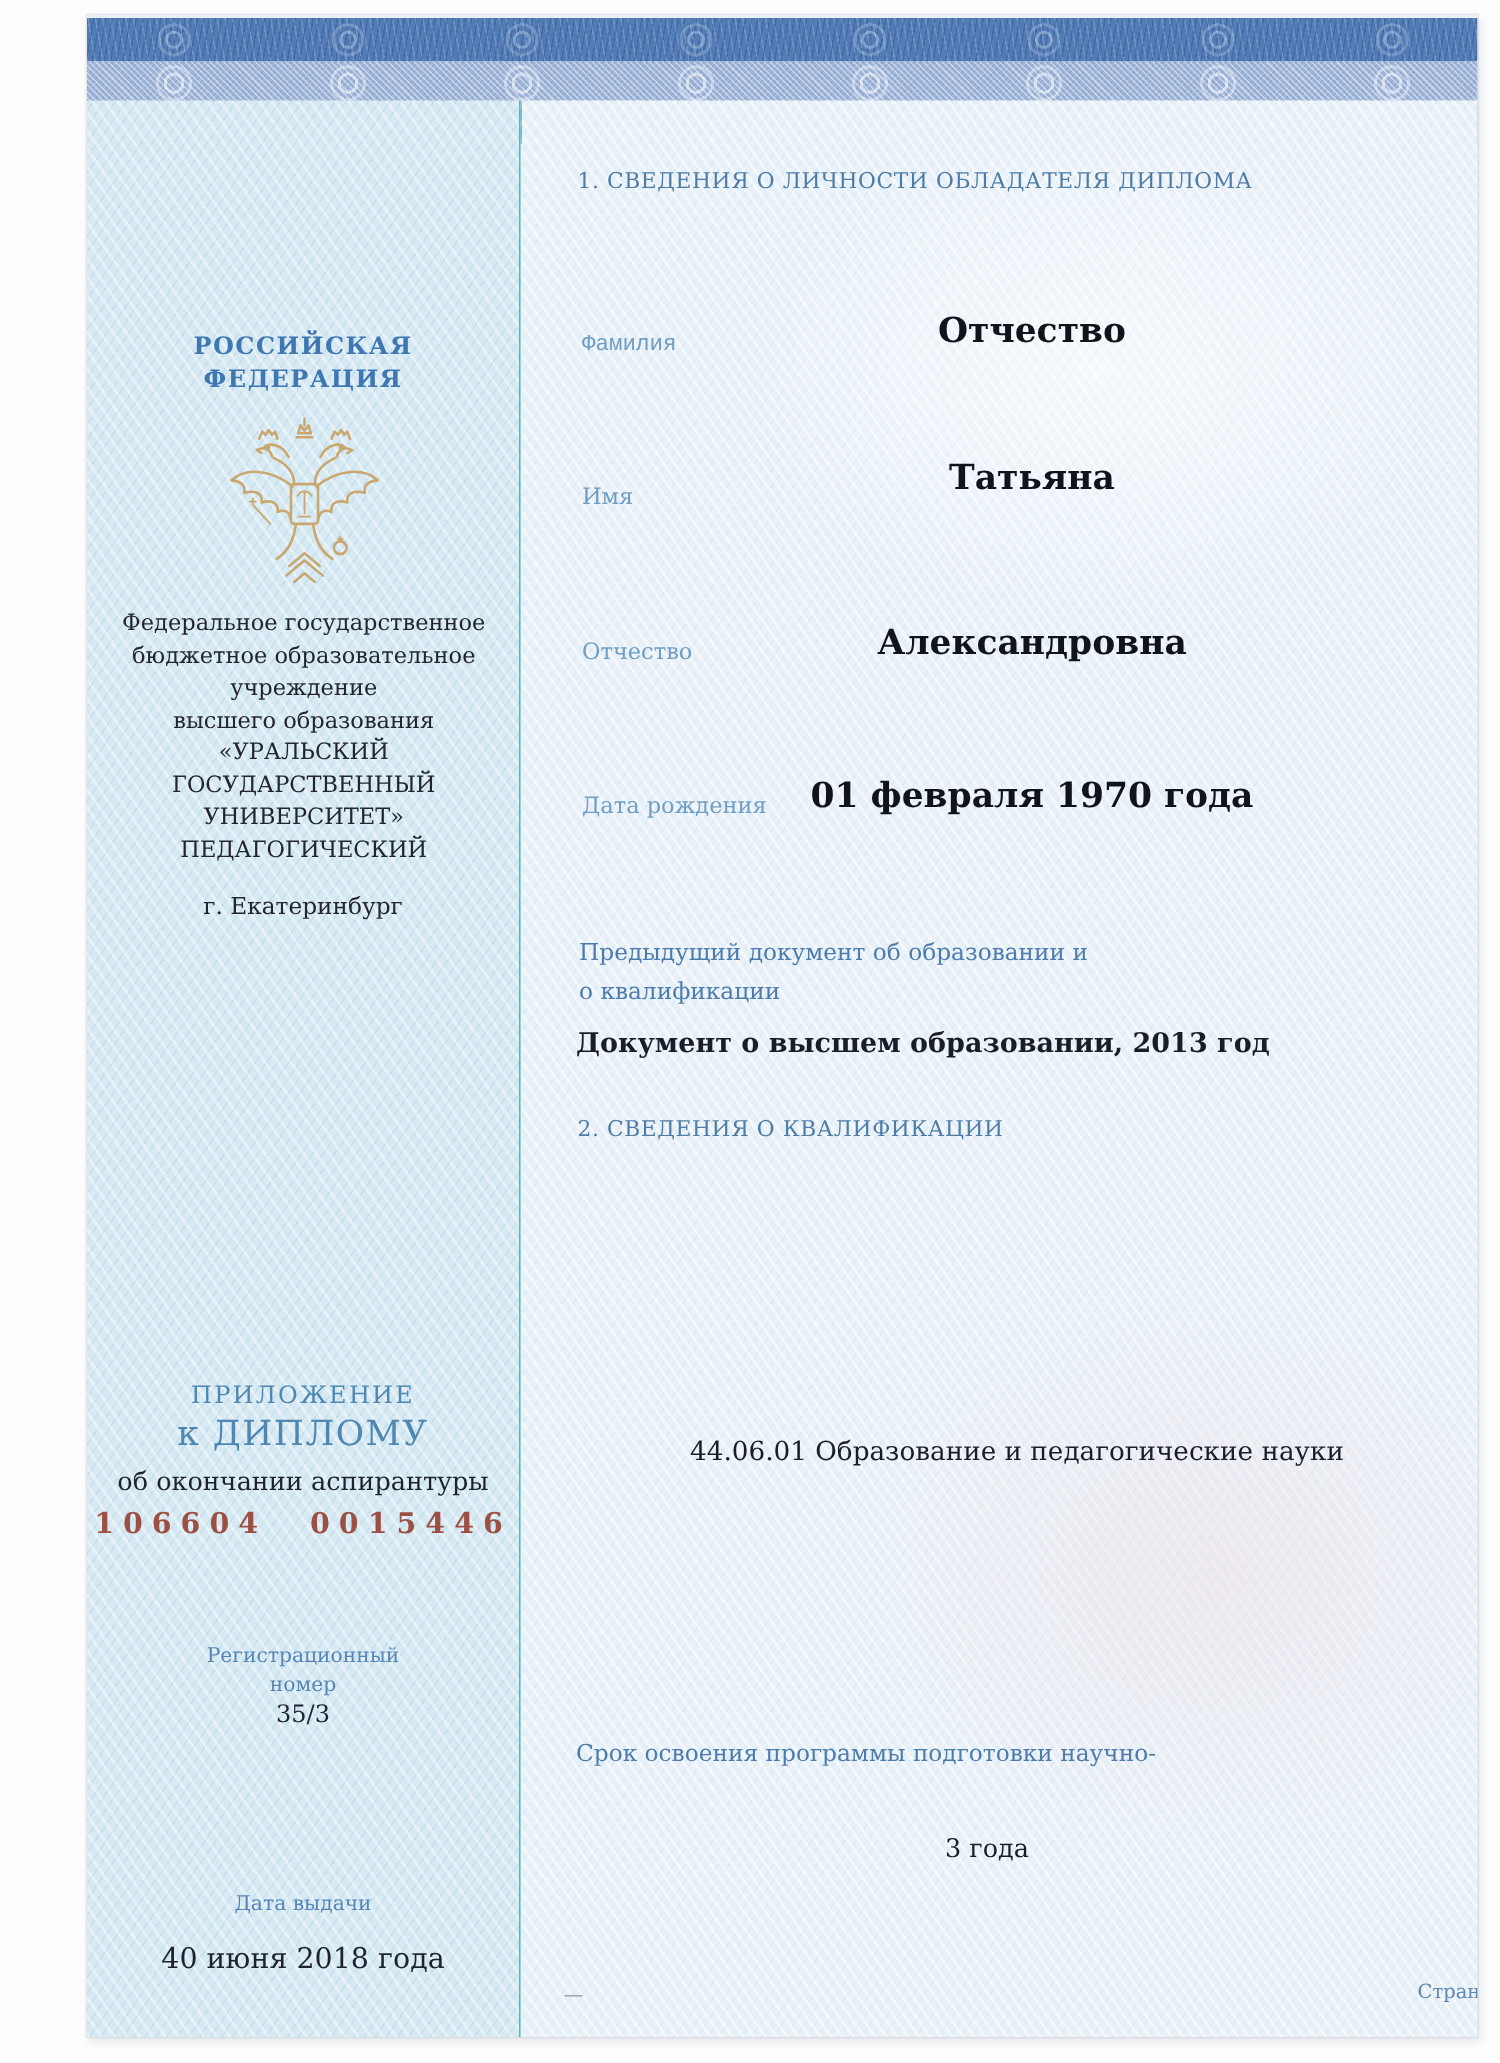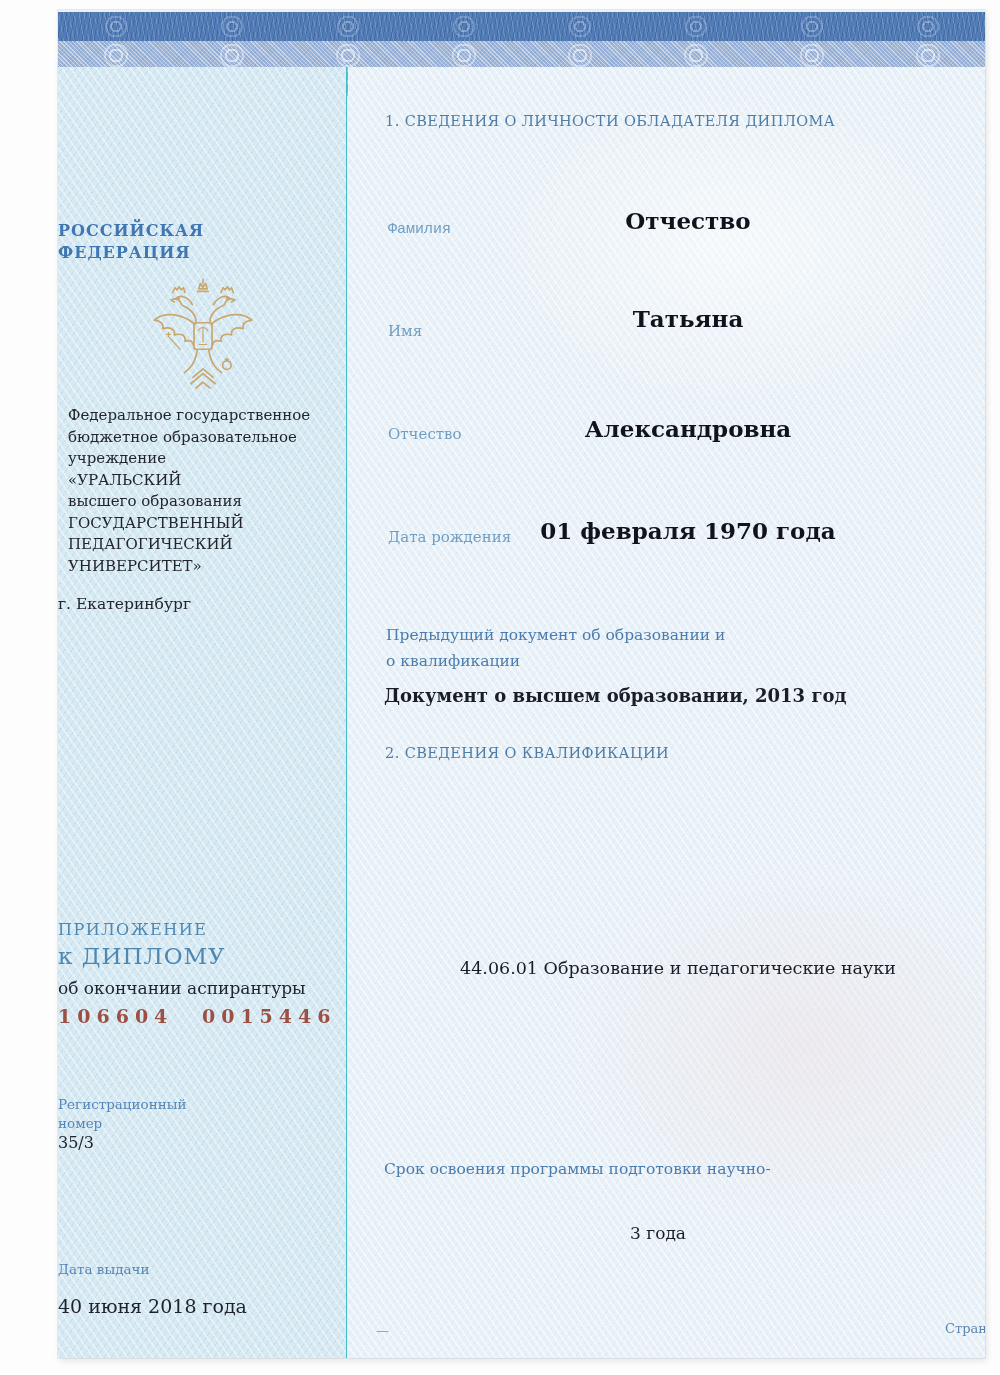--- a/index.html
+++ b/index.html
@@ -51,21 +51,21 @@
     position:absolute;left:290px;top:57px;width:637px;height:1291px;
     background-color:#e9f1f8;
     background-image:
       radial-gradient(ellipse 340px 260px at 72% 76%, rgba(238,226,231,.55), transparent 70%),
       radial-gradient(ellipse 320px 220px at 60% 14%, rgba(255,255,255,.55), transparent 72%),
       repeating-linear-gradient(55deg, rgba(255,255,255,.50) 0 2px, transparent 2px 6px),
       repeating-linear-gradient(-55deg, rgba(148,188,218,.12) 0 1px, transparent 1px 6px);
   }
 
   .abs{position:absolute;}
-  .center{}
+  .center{text-align:center;}
 
   
   .country{left:0;top:153px;width:100%;font-size:16px;font-weight:600;color:#3f77b3;letter-spacing:1px;line-height:22px;}
   .eagle{left:70px;top:208px;}
   .institution{left:10px;top:338px;width:269px;font-size:15px;line-height:21.5px;color:#23252e;}
   .city{left:0;top:528px;width:100%;font-size:15.5px;color:#23252e;}
   .sup1{left:0;top:853px;width:100%;font-size:16px;color:#4e87b2;letter-spacing:1.5px;}
   .sup2{left:0;top:876px;width:100%;font-size:23px;color:#4e87b2;letter-spacing:1px;}
   .sup3{left:0;top:911px;width:100%;font-size:17px;color:#1d222e;}
   .serial{left:0;top:938px;width:100%;font-size:19px;font-weight:700;color:#9c4f43;letter-spacing:6px;word-spacing:16px;}
@@ -130,25 +130,25 @@
         <path d="M62,140 L40,116 M36,112 l8,0 M40,108 l0,8" stroke-width="2.2"></path>
         <circle cx="150" cy="170" r="8"></circle>
         <path d="M150,162 v-6 M147,159 h6" stroke-width="2.2"></path>
       </g>
     </svg>
 
     <div class="abs institution center">
       <div>Федеральное государственное</div>
       <div>бюджетное образовательное</div>
       <div>учреждение</div>
+      <div>высшего образования</div>
       <div>«УРАЛЬСКИЙ</div>
-      <div>высшего образования</div>
       <div>ГОСУДАРСТВЕННЫЙ</div>
+      <div>УНИВЕРСИТЕТ»</div>
       <div>ПЕДАГОГИЧЕСКИЙ</div>
-      <div>УНИВЕРСИТЕТ»</div>
     </div>
 
     <div class="abs city center">г. Екатеринбург</div>
 
     <div class="abs sup1 center">ПРИЛОЖЕНИЕ</div>
     <div class="abs sup2 center">к ДИПЛОМУ</div>
     <div class="abs sup3 center">об окончании аспирантуры</div>
 
     <div class="abs serial center">106604 0015446</div>
 

